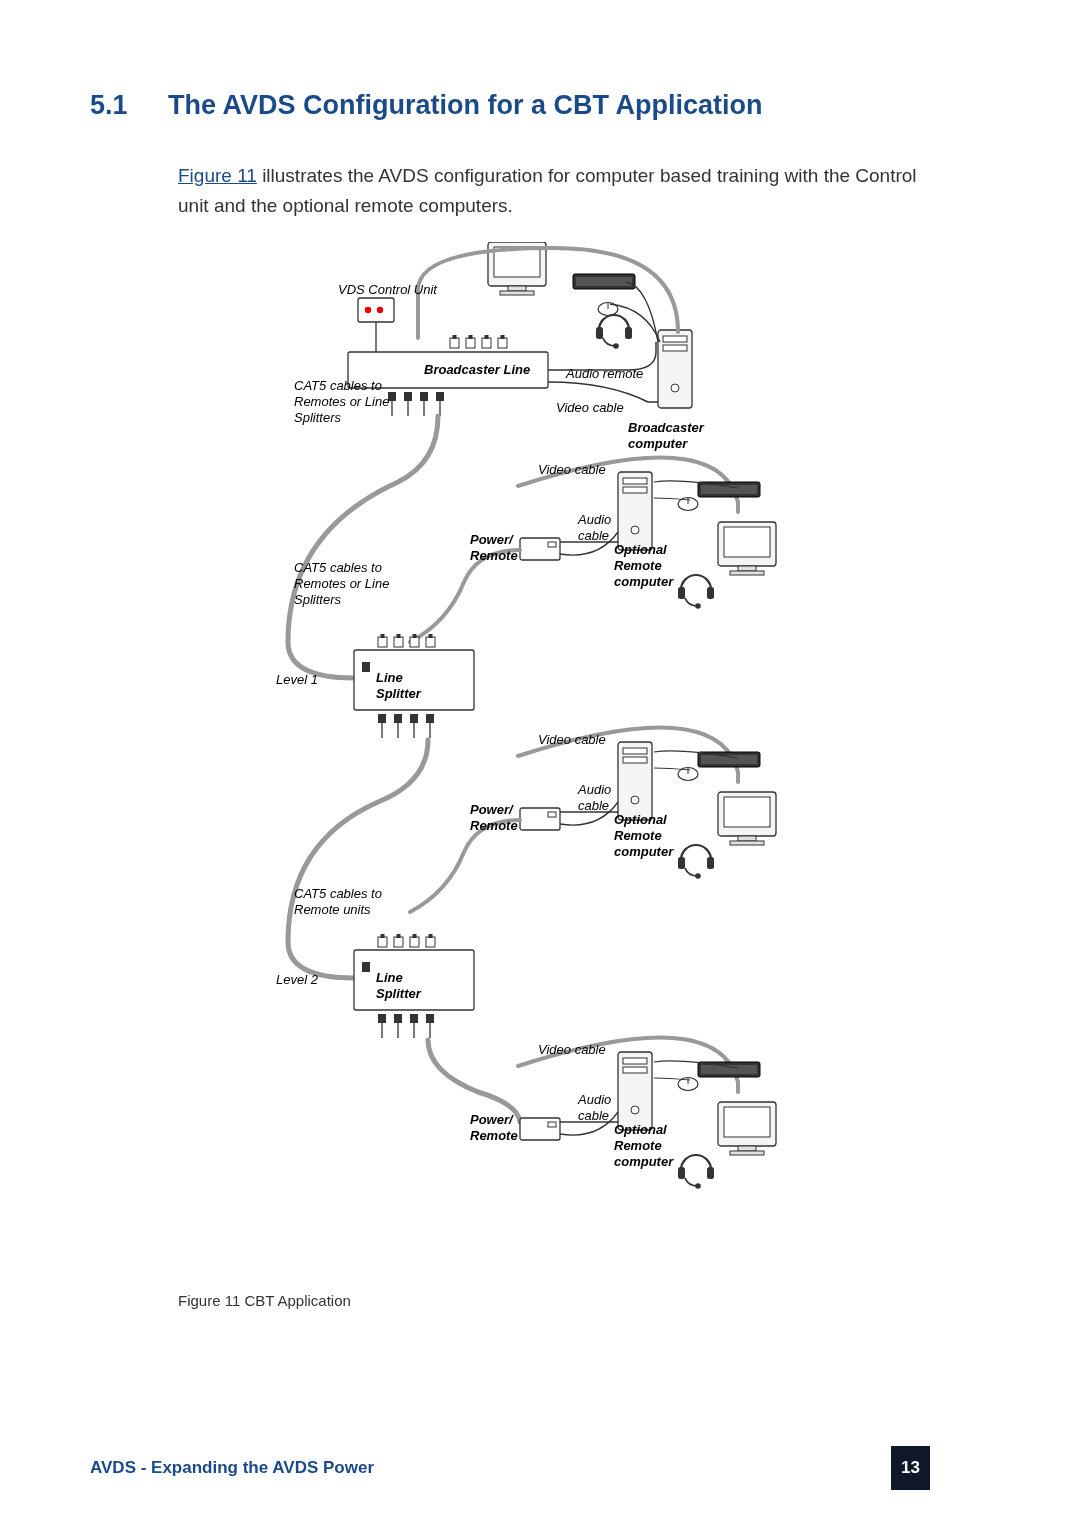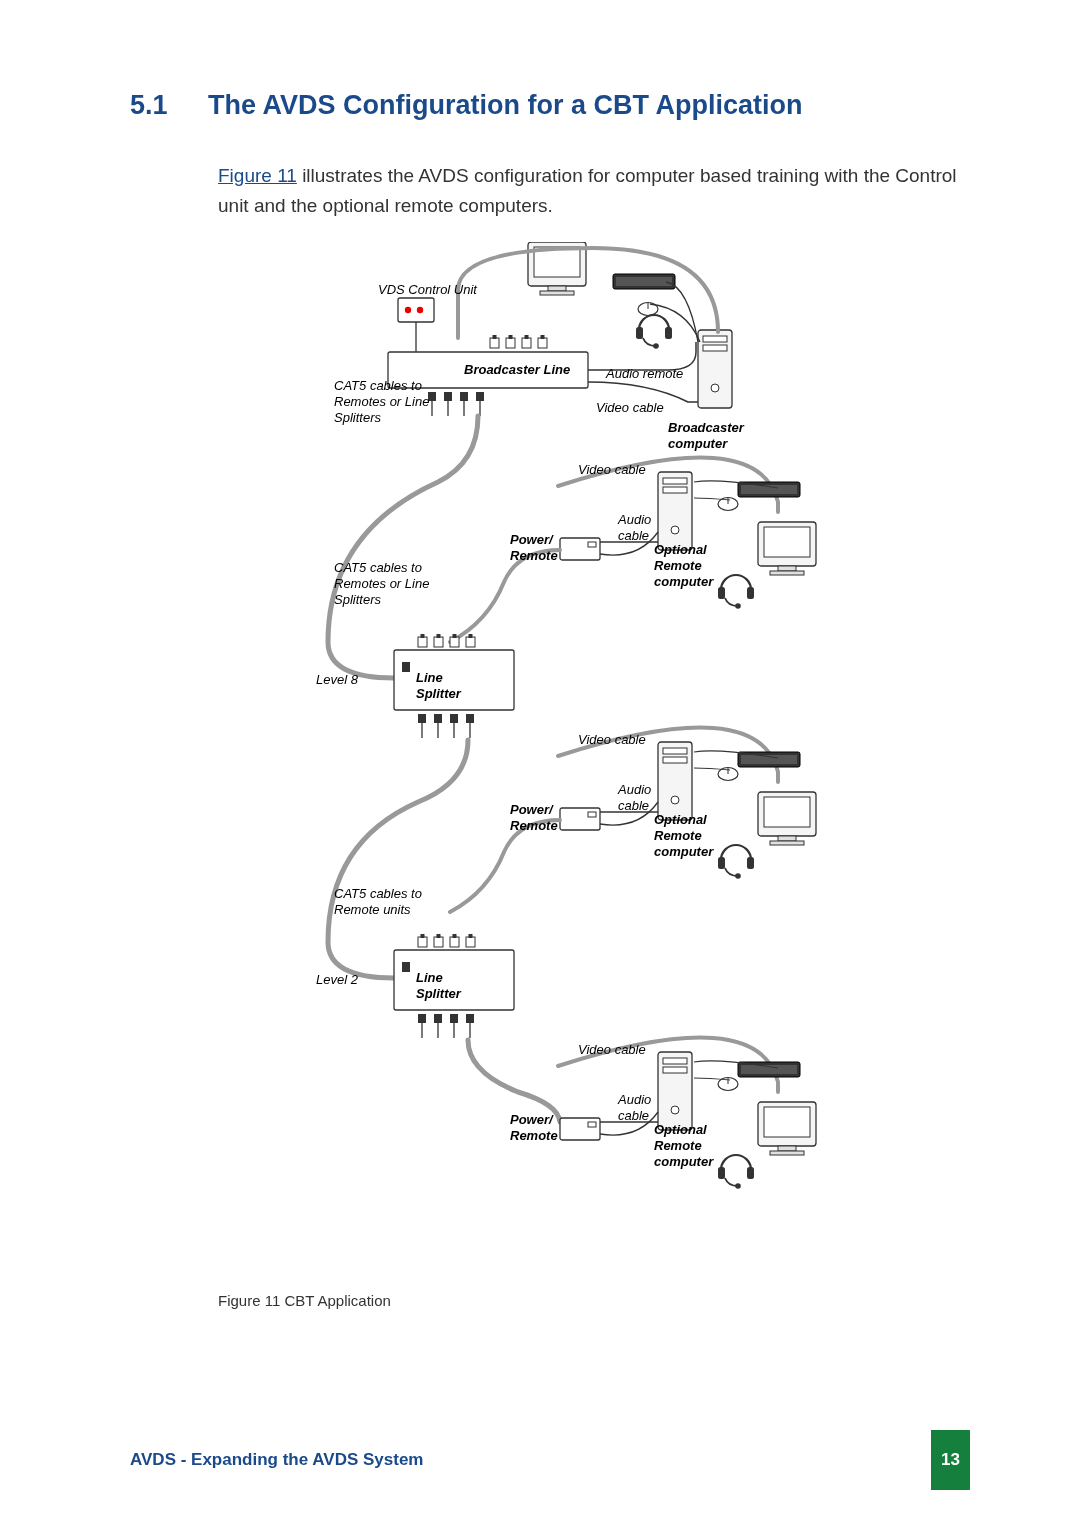--- a/index.html
+++ b/index.html
@@ -8,21 +8,20 @@
     background: #fff;
     font-family: Arial, Helvetica, sans-serif;
     color: #333;
   }
   .page {
     width: 1020px;
     height: 1532px;
     position: relative;
     box-sizing: border-box;
     padding: 90px 90px 40px 90px;
-    margin-left: 40px;
   }
   .section-heading {
     font-size: 27px;
     font-weight: bold;
     color: #1a4a8a;
     margin: 0 0 40px 0;
   }
   .section-number {
     display: inline-block;
     width: 78px;
@@ -74,24 +73,24 @@
     display: flex;
     align-items: center;
     justify-content: space-between;
   }
   .footer-title {
     color: #1a4a8a;
     font-weight: bold;
     font-size: 17px;
   }
   .page-num {
-    background: #15803d;
+    background: #0f172a;
     color: #fff;
     font-weight: bold;
-    padding: 20px 10px;
+    padding: 12px 10px;
     font-size: 17px;
   }
 </style>
 </head>
 <body>
 
 <div class="page">
 
   <h2 class="section-heading">
     <span class="section-number">5.1</span><span>The AVDS Configuration for a CBT Application</span>
@@ -297,21 +296,21 @@
 cable</span>
     <span class="lbl bold" style="left:292px; top:290px;">Power/
 Remote</span>
     <span class="lbl bold" style="left:436px; top:300px;">Optional
 Remote
 computer</span>
     <span class="lbl" style="left:116px; top:318px;">CAT5 cables to
 Remotes or Line
 Splitters</span>
 
-    <span class="lbl" style="left:98px; top:430px;">Level 8</span>
+    <span class="lbl" style="left:98px; top:430px;">Level 1</span>
     <span class="lbl bold" style="left:198px; top:428px;">Line
 Splitter</span>
 
     <span class="lbl" style="left:360px; top:490px;">Video cable</span>
     <span class="lbl" style="left:400px; top:540px;">Audio
 cable</span>
     <span class="lbl bold" style="left:292px; top:560px;">Power/
 Remote</span>
     <span class="lbl bold" style="left:436px; top:570px;">Optional
 Remote
@@ -329,17 +328,17 @@
     <span class="lbl bold" style="left:292px; top:870px;">Power/
 Remote</span>
     <span class="lbl bold" style="left:436px; top:880px;">Optional
 Remote
 computer</span>
   </div>
 
   <div class="caption">Figure 11 CBT Application</div>
 
   <div class="footer">
-    <span class="footer-title">AVDS - Expanding the AVDS System</span>
+    <span class="footer-title">AVDS - Expanding the AVDS Power</span>
     <span class="page-num">13</span>
   </div>
 
 </div>
 
 </body></html>

